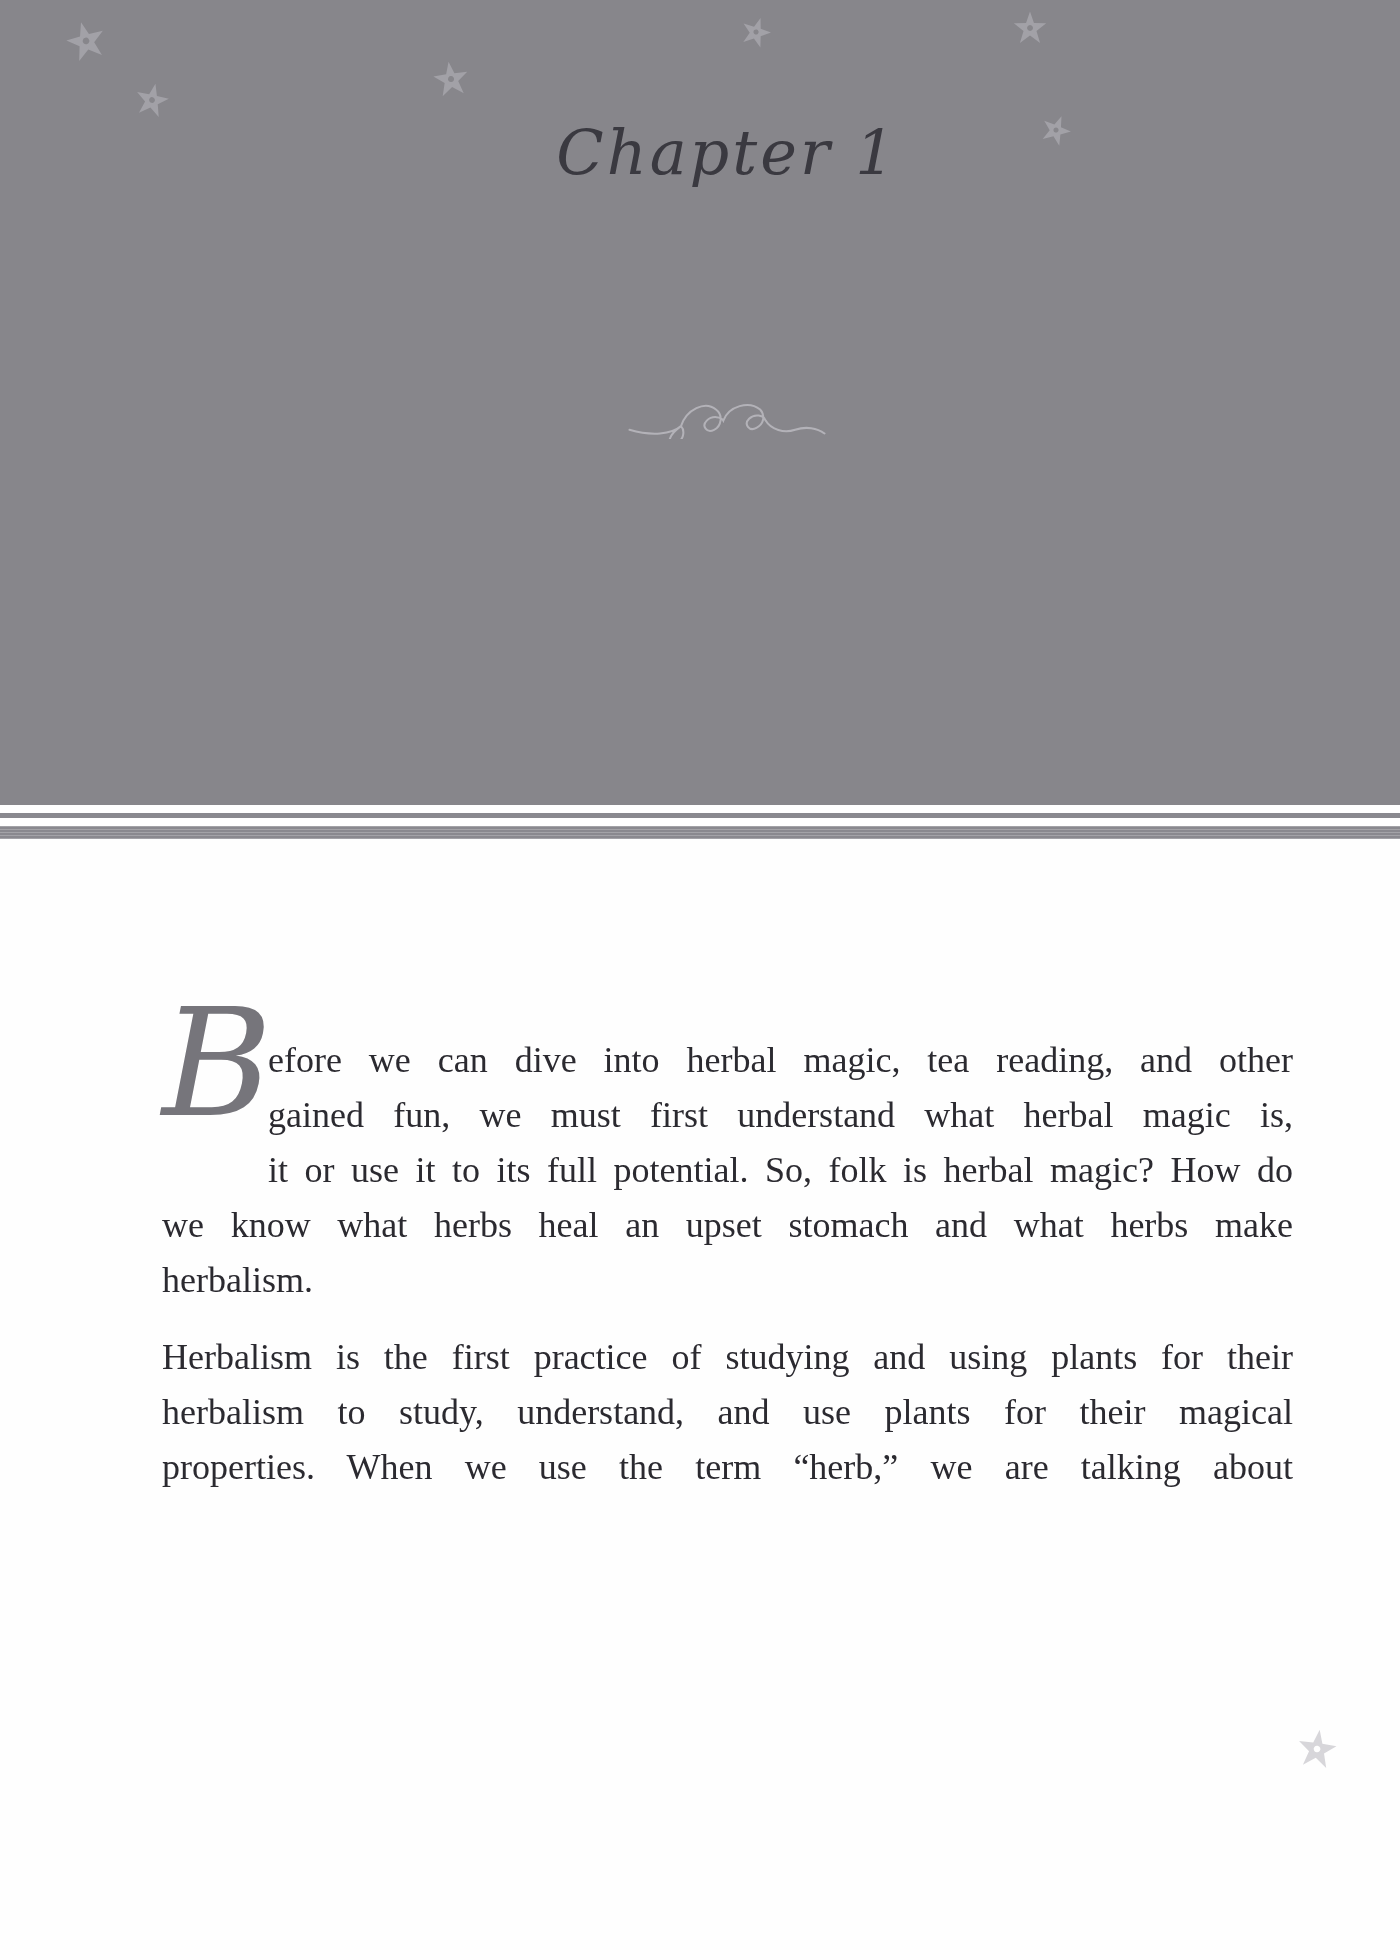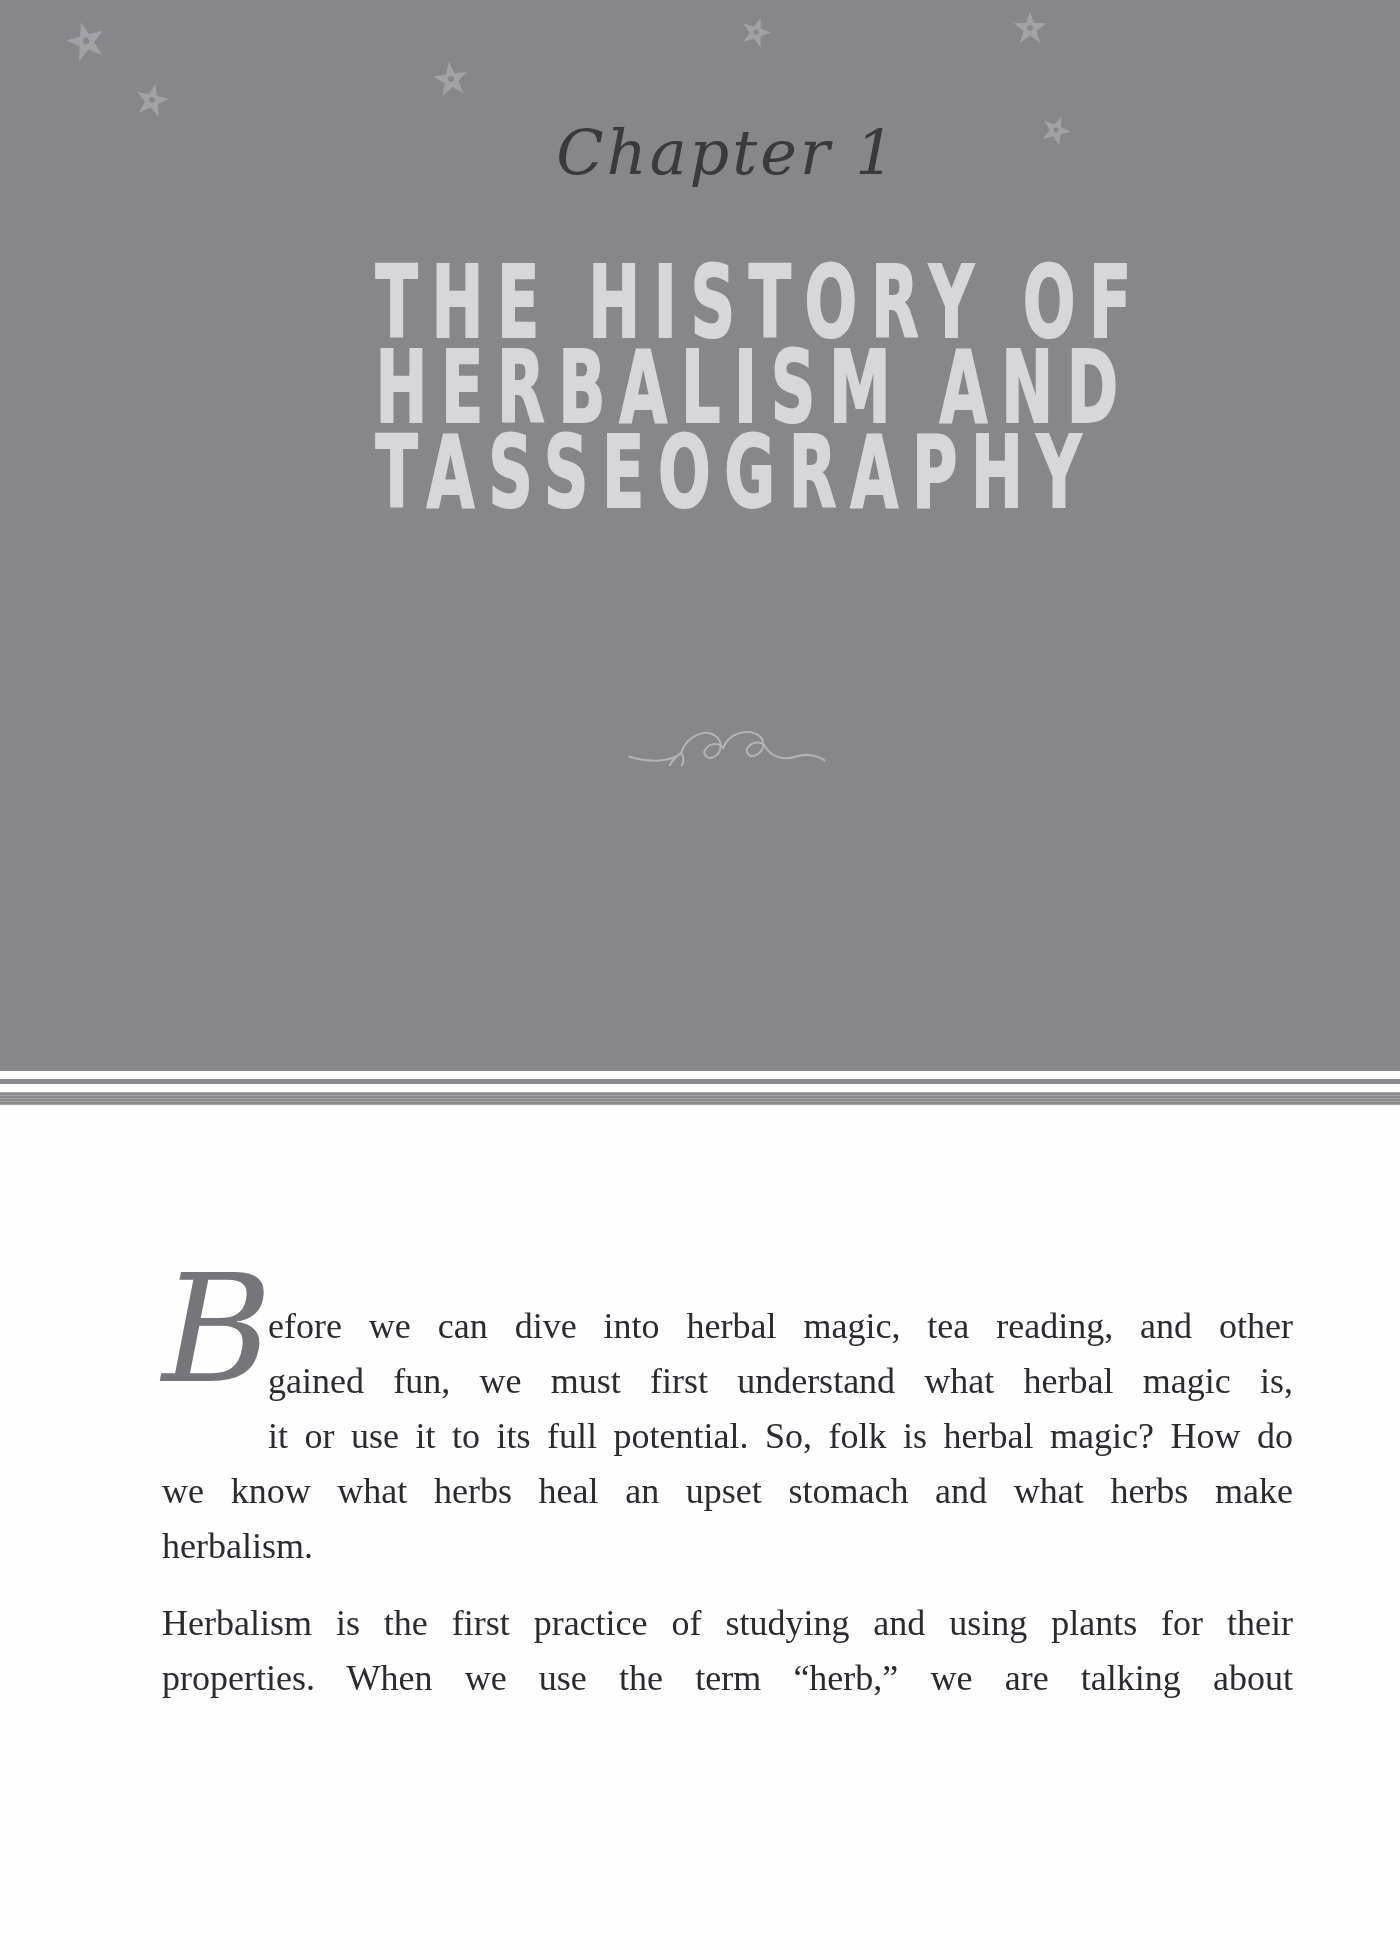--- a/index.html
+++ b/index.html
@@ -11,21 +11,21 @@
   }
   *{margin:0;padding:0;box-sizing:border-box;}
   html,body{background:#555;}
   .page{
     position:relative;width:1400px;height:1960px;margin:0 auto;
     background:#fefefe;overflow:hidden;
     font-family:"Liberation Serif", serif;
   }
   
   .chapter-header{
-    position:relative;width:100%;height:1071px;
+    position:relative;width:100%;height:805px;
     background:var(--c-header-bg);
   }
   .header-inner{position:relative;margin-left:160px;width:1134px;text-align:center;}
   .chapter-label{
     padding-top:118px;
     font-family:"DejaVu Serif", serif;font-style:italic;
     font-size:62px;line-height:70px;letter-spacing:3px;
     color:var(--c-chapter-text);
   }
   .chapter-title{margin-top:72px;}
@@ -94,25 +94,20 @@
       </svg>
     <svg class="star" style="left:1012px;top:10px;width:36px;height:36px">
         <use href="#star-sym"></use>
       </svg>
     <svg class="star" style="left:1040px;top:114px;width:32px;height:32px;transform:rotate(22deg)">
         <use href="#star-sym"></use>
       </svg>
 
     <div class="header-inner">
       <div class="chapter-label">Chapter 1</div>
-      <div class="chapter-title">
-        <div class="title-line">THE HISTORY OF</div>
-        <div class="title-line">HERBALISM AND</div>
-        <div class="title-line">TASSEOGRAPHY</div>
-      </div>
       <svg class="flourish" width="212" height="46" viewBox="0 0 220 50">
         <path d="M 4 40 C 28 47 50 45 60 36 C 46 46 44 56 54 54 C 64 52 64 40 60 36
                  C 66 18 86 8 98 18 C 106 24 104 36 96 40 C 88 44 82 36 88 30 C 94 24 104 26 106 30
                  C 112 14 134 8 146 18 C 152 24 150 34 142 38 C 134 42 128 34 134 28 C 140 22 150 24 152 30
                  C 158 40 172 44 184 40 C 196 36 208 38 216 44" fill="none" stroke="var(--c-flourish)" stroke-width="2.2" stroke-linecap="round"></path>
       </svg>
     </div>
   </header>
 
   <div>
@@ -132,19 +127,20 @@
       <div class="para-1">
         <div class="dropcap"><span>B</span></div>
         <div class="text-line">efore we can dive into herbal magic, tea reading, and other</div>
         <div class="text-line">gained fun, we must first understand what herbal magic is,</div>
         <div class="text-line">it or use it to its full potential. So, folk is herbal magic? How do</div>
         <div class="text-line">we know what herbs heal an upset stomach and what herbs make</div>
         <div class="text-line last">herbalism.</div>
       </div>
       <div class="para-2">
         <div class="text-line">Herbalism is the first practice of studying and using plants for their</div>
+        <div class="text-line">herbalism to study, understand, and use plants for their magical</div>
         <div class="text-line">properties. When we use the term “herb,” we are talking about</div>
       </div>
     </section>
 
   </main>
 
 </div>
 
 </body></html>

